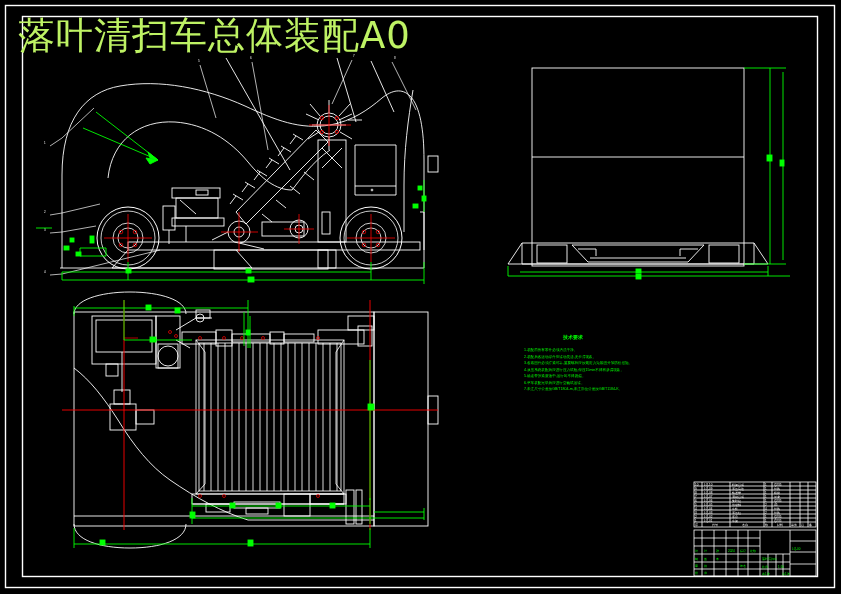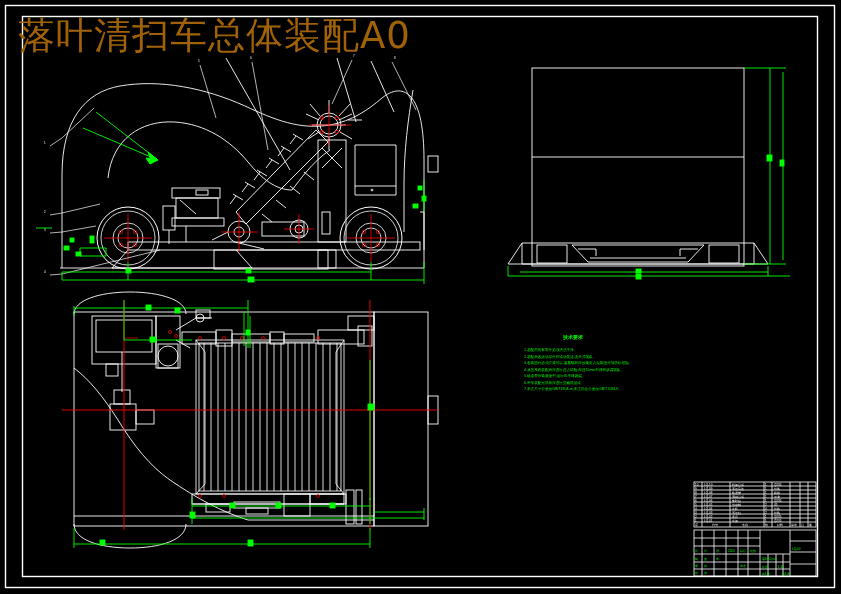--- a/index.html
+++ b/index.html
@@ -3,21 +3,21 @@
 <meta charset="utf-8">
 <title>CAD Drawing</title>
 <style>
   html,body{margin:0;padding:0;background:#000;}
   body{width:841px;height:594px;overflow:hidden;
        font-family:"Liberation Sans","DejaVu Sans",sans-serif;}
   #stage{position:relative;width:841px;height:594px;background:#000;}
   #cadsvg{position:absolute;left:0;top:0;width:841px;height:594px;display:block;}
   #title-text{
     position:absolute;left:18px;top:16px;
-    color:#a16207;
+    color:#bef264;
     font-family:"DejaVu Sans","Liberation Sans",sans-serif;
     font-size:37px;line-height:40px;font-weight:400;
     letter-spacing:1px;white-space:nowrap;
     z-index:20;
   }
   .notes-head{fill:#00ff00;font-size:5px;font-weight:bold;}
   .notes-line{fill:#00ff00;font-size:3.6px;}
   .tiny{font-size:3px;fill:#ffffff;}
   .tinyg{font-size:3px;fill:#00ff00;}
 </style>

